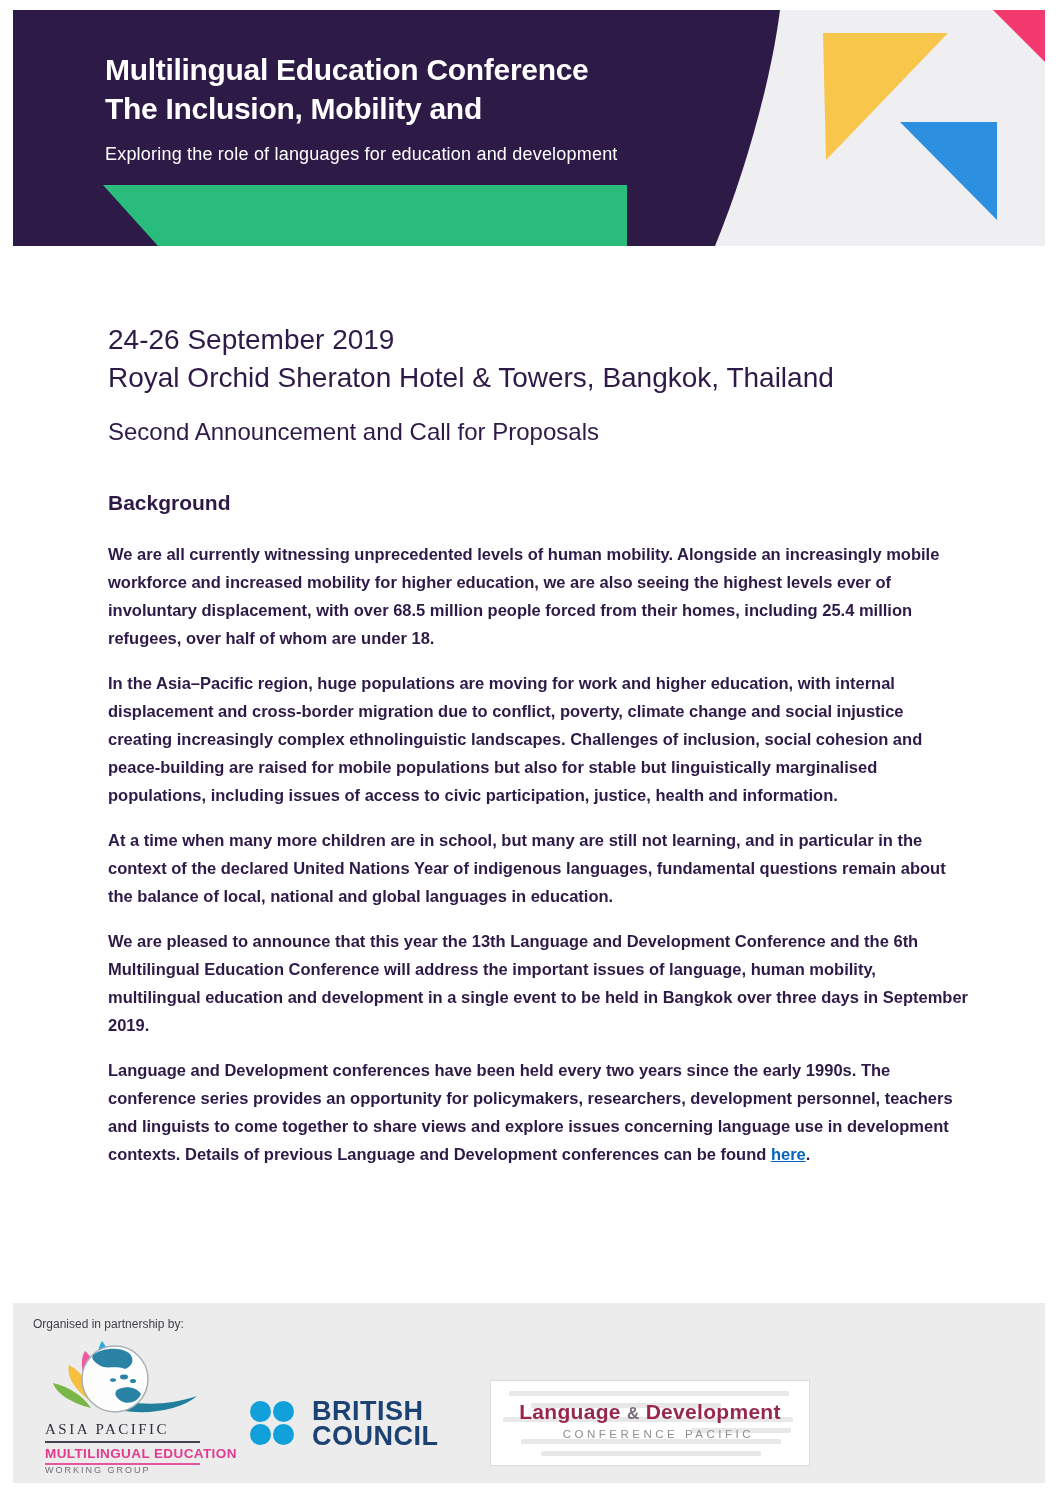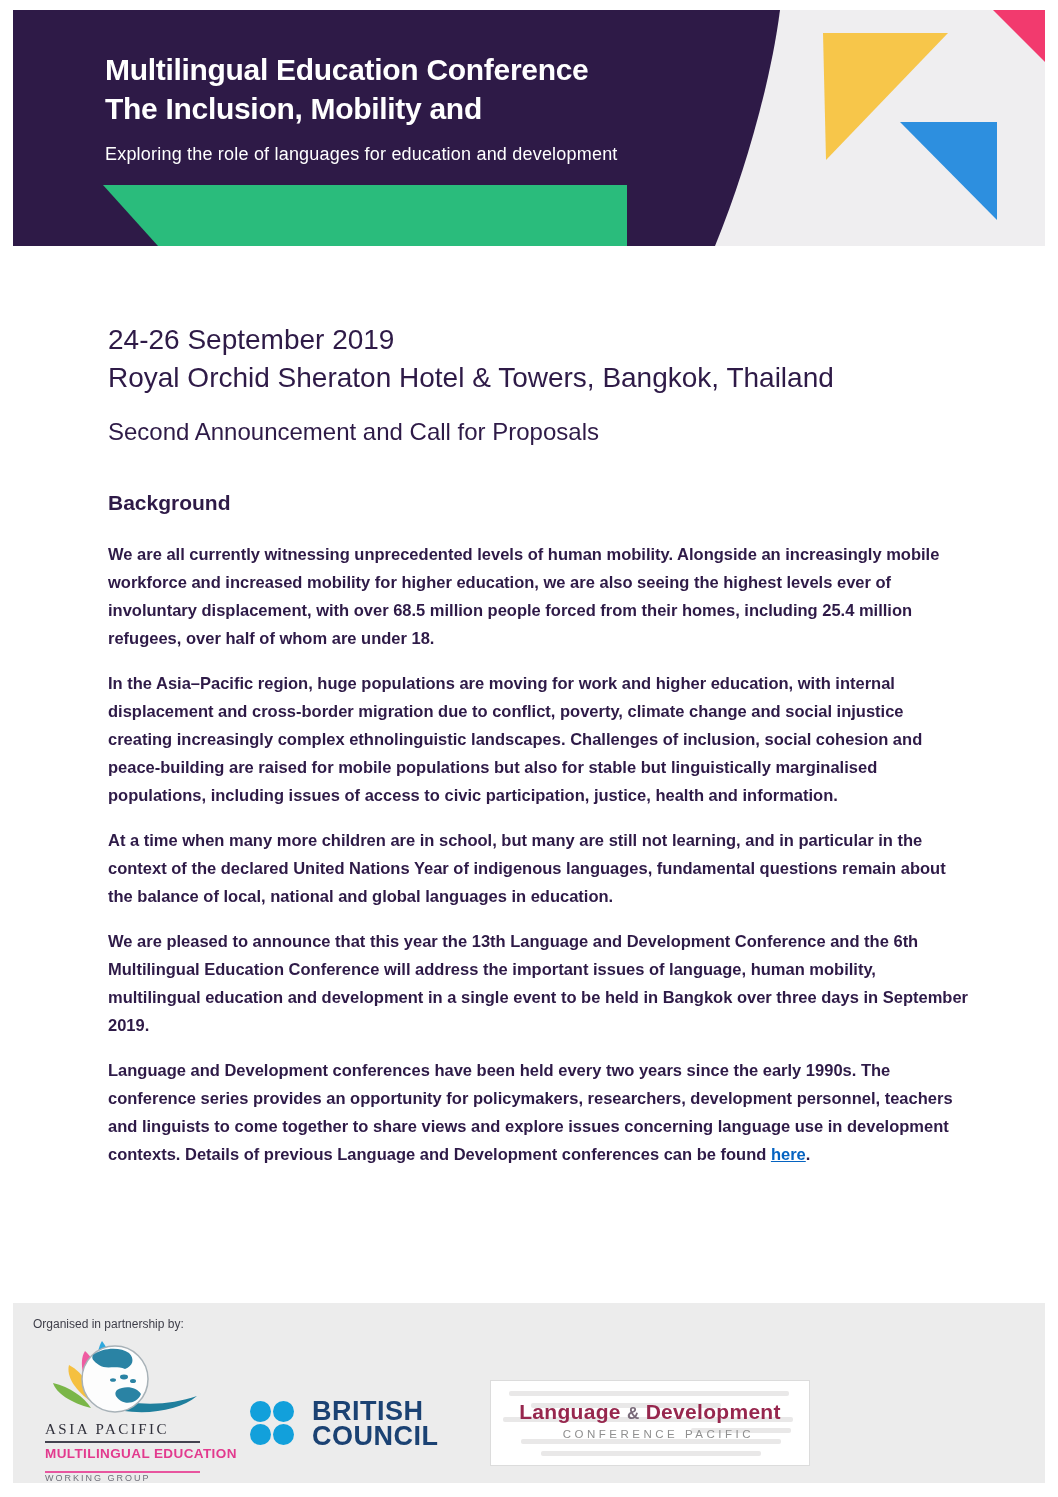--- a/index.html
+++ b/index.html
@@ -24,21 +24,21 @@
 
   
   .footer{position:absolute;left:13px;top:1303px;width:1032px;height:180px;background:#ececec;}
   .org-label{position:absolute;left:20px;top:14px;font-size:12px;color:#3e3e49;}
 
   
   .apm-logo{position:absolute;left:32px;top:36px;width:155px;}
   .apm-l1{font-family:"Liberation Serif",serif;font-size:15px;letter-spacing:2.5px;
           color:#30303b;border-bottom:2px solid #43434f;padding-bottom:3px;white-space:nowrap;}
   .apm-l2{font-size:13.5px;font-weight:600;letter-spacing:0.4px;color:#e23a8e;
-          border-bottom:2px solid #e8559f;padding:3px 0 10px;white-space:nowrap;}
+          border-bottom:2px solid #e8559f;padding:3px 0 2px;white-space:nowrap;}
   .apm-l3{font-size:9px;letter-spacing:2px;color:#6f6f79;text-align:left;padding-top:0;}
 
   
   .bc-logo{position:absolute;left:232px;top:95px;width:230px;height:56px;}
   .bc-dot{position:absolute;width:21px;height:21px;border-radius:50%;background:#12a0db;}
   .bc-d1{left:5px;top:3px;}  .bc-d2{left:28px;top:3px;}
   .bc-d3{left:5px;top:26px;} .bc-d4{left:28px;top:26px;}
   .bc-text{position:absolute;left:67px;top:1px;font-size:27px;font-weight:700;
            line-height:25px;color:#1b4273;letter-spacing:0.5px;}
 

